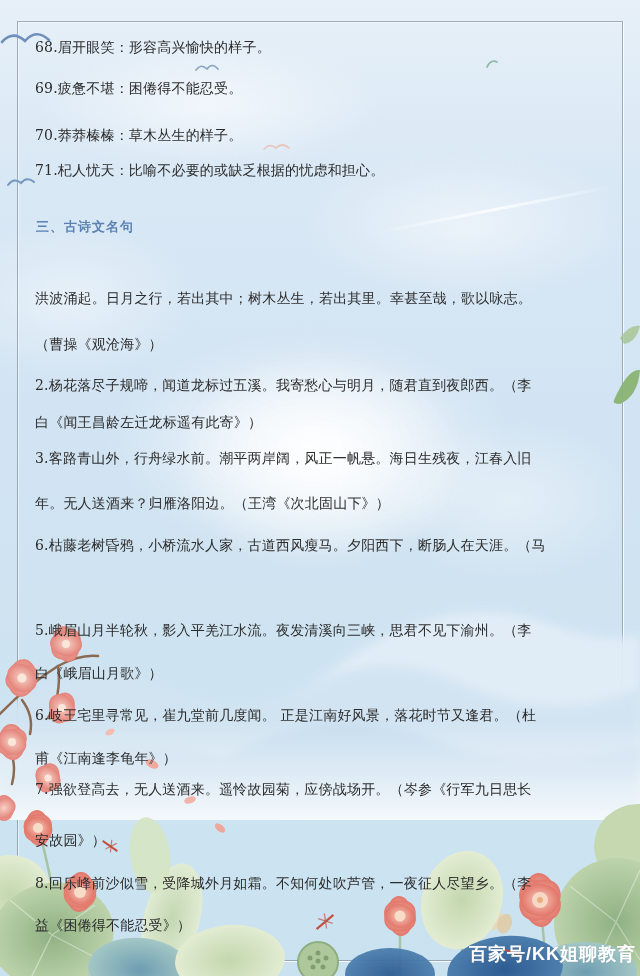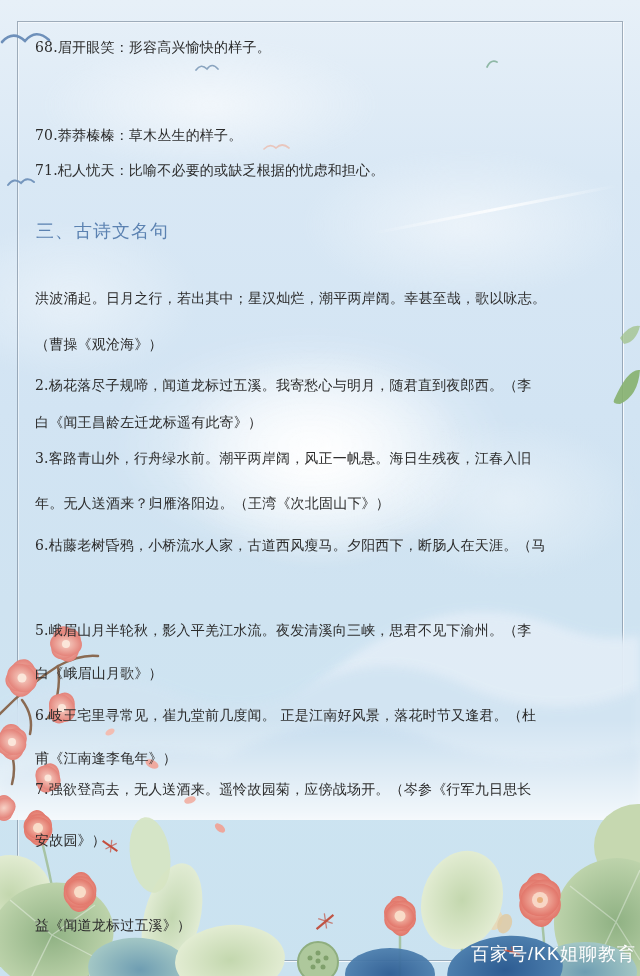--- a/index.html
+++ b/index.html
@@ -28,26 +28,26 @@
     border:1px solid rgba(115,131,148,.62);
     box-shadow:1px 1px 0 rgba(255,255,255,.8), inset 1px 1px 0 rgba(255,255,255,.5);
     pointer-events:none;}
   .content{position:absolute;left:0;top:0;width:640px;height:976px;z-index:6;}
   .line{
     position:absolute;left:35px;width:590px;height:22px;line-height:22px;
     font-size:14px;color:#2c2c2c;white-space:nowrap;letter-spacing:0.2px;
   }
   .heading{
     position:absolute;left:36px;width:400px;height:26px;line-height:26px;
-    font-size:18px;font-weight:normal;color:#5b82b1;letter-spacing:1px;white-space:nowrap;
+    font-size:13px;font-weight:bold;color:#5b82b1;letter-spacing:1px;white-space:nowrap;
   }
   .watermark{
     position:absolute;right:4px;top:942px;z-index:8;
     font-family:"Liberation Sans","DejaVu Sans",sans-serif;
-    font-size:18px;font-weight:normal;color:#ffffff;letter-spacing:1px;white-space:nowrap;
+    font-size:18px;font-weight:bold;color:#ffffff;letter-spacing:1px;white-space:nowrap;
     text-shadow:0 0 2px rgba(120,140,150,.35);
   }
 </style>
 </head>
 <body>
 
 <div class="page">
 
   <div class="cloud c1"></div>
   <div class="cloud c2"></div>
@@ -250,42 +250,44 @@
     <ellipse cx="585" cy="172" rx="52" ry="30" fill="url(#tealG)"></ellipse>
     <ellipse cx="505" cy="170" rx="58" ry="34" fill="url(#blueG)" transform="rotate(-6 505 170)"></ellipse>
     <g transform="translate(512,152) rotate(15)" stroke="#c44f3e" stroke-width="1.8" fill="none">
       <line x1="-8" y1="0" x2="8" y2="0"></line>
         <line x1="-2" y1="-5" x2="4" y2="4" stroke-width="1.1" opacity=".7"></line>
     </g>
   </svg>
 
   <main class="content">
     <div class="line" style="top:36px">68.眉开眼笑：形容高兴愉快的样子。</div>
+    <div class="line" style="top:77px">69.疲惫不堪：困倦得不能忍受。</div>
     <div class="line" style="top:124px">70.莽莽榛榛：草木丛生的样子。</div>
     <div class="line" style="top:159px">71.杞人忧天：比喻不必要的或缺乏根据的忧虑和担心。</div>
 
     <h2 class="heading" style="top:203px">三、古诗文名句</h2>
 
-    <div class="line" style="top:287px">洪波涌起。日月之行，若出其中；星汉灿烂，潮平两岸阔。幸甚至哉，歌以咏志。</div>
+    <div class="line" style="top:287px">洪波涌起。日月之行，若出其中；树木丛生，若出其里。幸甚至哉，歌以咏志。</div>
     <div class="line" style="top:333px">（曹操《观沧海》）</div>
 
     <div class="line" style="top:374px">2.杨花落尽子规啼，闻道龙标过五溪。我寄愁心与明月，随君直到夜郎西。（李</div>
     <div class="line" style="top:411px">白《闻王昌龄左迁龙标遥有此寄》）</div>
 
     <div class="line" style="top:447px">3.客路青山外，行舟绿水前。潮平两岸阔，风正一帆悬。海日生残夜，江春入旧</div>
     <div class="line" style="top:492px">年。无人送酒来？归雁洛阳边。（王湾《次北固山下》）</div>
 
     <div class="line" style="top:534px">6.枯藤老树昏鸦，小桥流水人家，古道西风瘦马。夕阳西下，断肠人在天涯。（马</div>
 
     <div class="line" style="top:619px">5.峨眉山月半轮秋，影入平羌江水流。夜发清溪向三峡，思君不见下渝州。（李</div>
     <div class="line" style="top:662px">白《峨眉山月歌》）</div>
 
     <div class="line" style="top:704px">6.岐王宅里寻常见，崔九堂前几度闻。 正是江南好风景，落花时节又逢君。（杜</div>
     <div class="line" style="top:747px">甫《江南逢李龟年》）</div>
 
     <div class="line" style="top:778px">7.强欲登高去，无人送酒来。遥怜故园菊，应傍战场开。（岑参《行军九日思长</div>
     <div class="line" style="top:829px">安故园》）</div>
 
-    <div class="line" style="top:914px">益《闻道龙标过五溪》）</div>
+    <div class="line" style="top:872px">8.回乐峰前沙似雪，受降城外月如霜。不知何处吹芦管，一夜征人尽望乡。（李</div>
+    <div class="line" style="top:914px">益《困倦得不能忍受》）</div>
   </main>
 
   <div class="watermark">百家号/KK姐聊教育</div>
 </div>
 
 </body></html>

